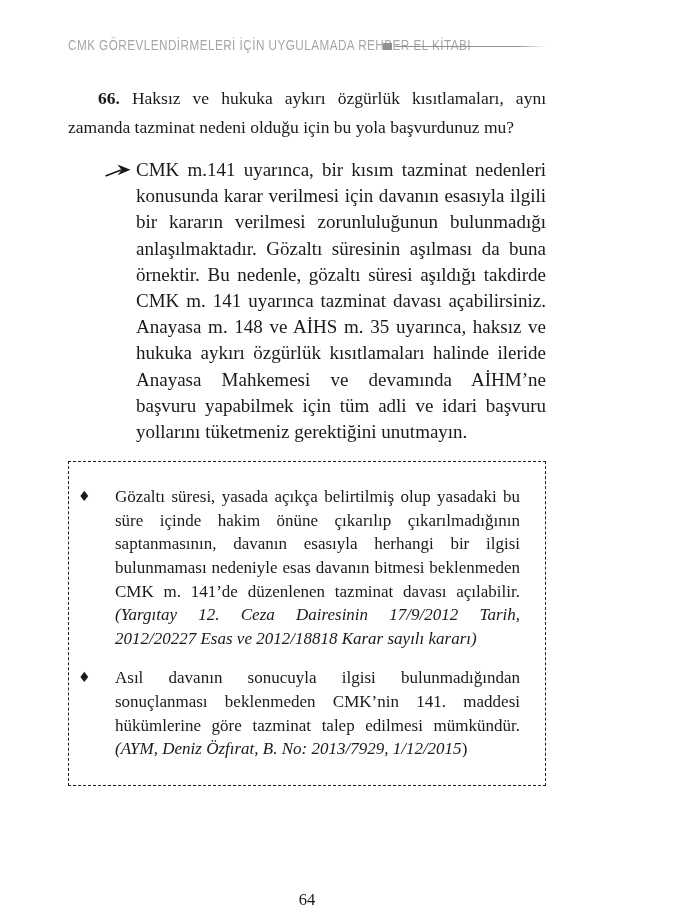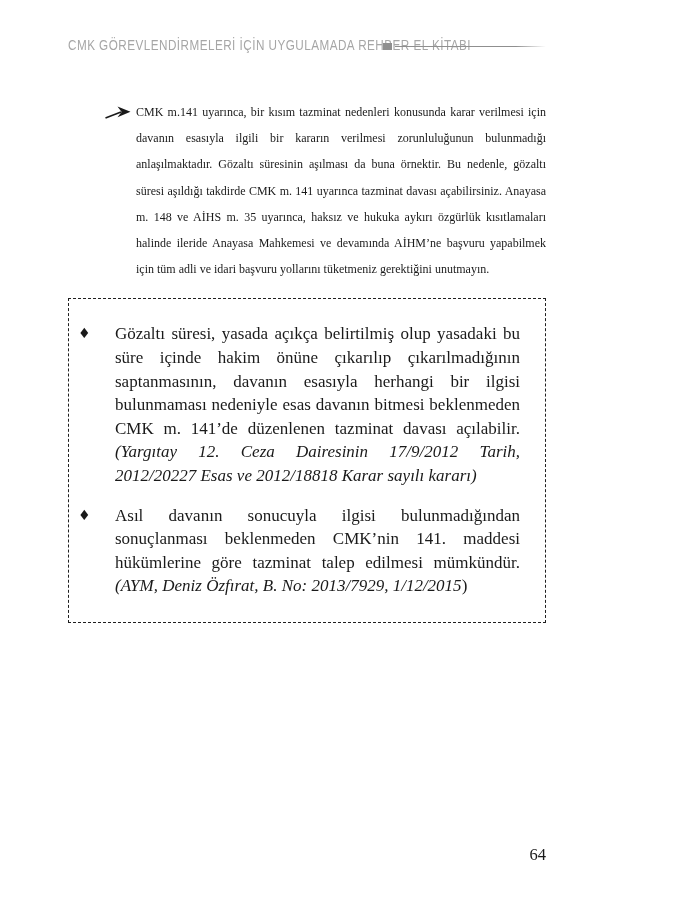--- a/index.html
+++ b/index.html
@@ -73,21 +73,21 @@
   }
   .arrow {
     position: absolute;
     left: 37px;
     top: 6px;
     width: 26px;
     height: 15px;
   }
   .answer-text {
     margin: 0;
-    font-size: 12px;
+    font-size: 19px;
     line-height: 26.2px;
     text-align: justify;
   }
 
   
   .note-box {
     margin-top: 16px;
     border: 1.5px dashed #1f1f1f;
     padding: 7px 9px 8px 8px;
   }
@@ -104,40 +104,44 @@
     top: 0;
     font-size: 14px;
     line-height: 23.6px;
     font-family: "DejaVu Sans", sans-serif;
   }
   .note-text { margin: 16px; text-align: justify; }
   .cite { font-style: italic; }
 
   .page-number {
     position: absolute;
-    top: 845px;
+    top: 890px;
     left: 68px;
     width: 478px;
-    text-align: right;
+    text-align: center;
     font-size: 16.5px;
   }
 </style>
 </head>
 <body>
 
 <div class="page">
 
   <div class="running-header">
     <span class="header-title">CMK GÖREVLENDİRMELERİ İÇİN UYGULAMADA REHBER EL KİTABI</span>
     <span class="rule-square"></span>
     <span class="rule-line"></span>
   </div>
 
   <div class="content">
 
+    <p class="question">
+      <b class="qnum">66.</b>
+      <span>Haksız ve hukuka aykırı özgürlük kısıtlamaları, aynı zamanda tazminat nedeni olduğu için bu yola başvurdunuz mu?</span>
+    </p>
 
     <div class="answer">
       <span class="arrow">
         <svg width="26" height="15" viewBox="0 0 26 15" aria-hidden="true">
           <path d="M0.5 13 L16 7" stroke="#1a1a1a" stroke-width="1.6" fill="none"></path>
           <path d="M12.5 1.5 L25.5 6.8 L12.5 12.2 L16.6 6.9 Z" fill="#1a1a1a"></path>
         </svg>
       </span>
       <p class="answer-text">CMK m.141 uyarınca, bir kısım tazminat nedenleri konusunda karar verilmesi için davanın esasıyla ilgili bir kararın verilmesi zorunluluğunun bulunmadığı anlaşılmaktadır. Gözaltı süresinin aşılması da buna örnektir. Bu nedenle, gözaltı süresi aşıldığı takdirde CMK m. 141 uyarınca tazminat davası açabilirsiniz. Anayasa m. 148 ve AİHS m. 35 uyarınca, haksız ve hukuka aykırı özgürlük kısıtlamaları halinde ileride Anayasa Mahkemesi ve devamında AİHM’ne başvuru yapabilmek için tüm adli ve idari başvuru yollarını tüketmeniz gerektiğini unutmayın.</p>
     </div>

